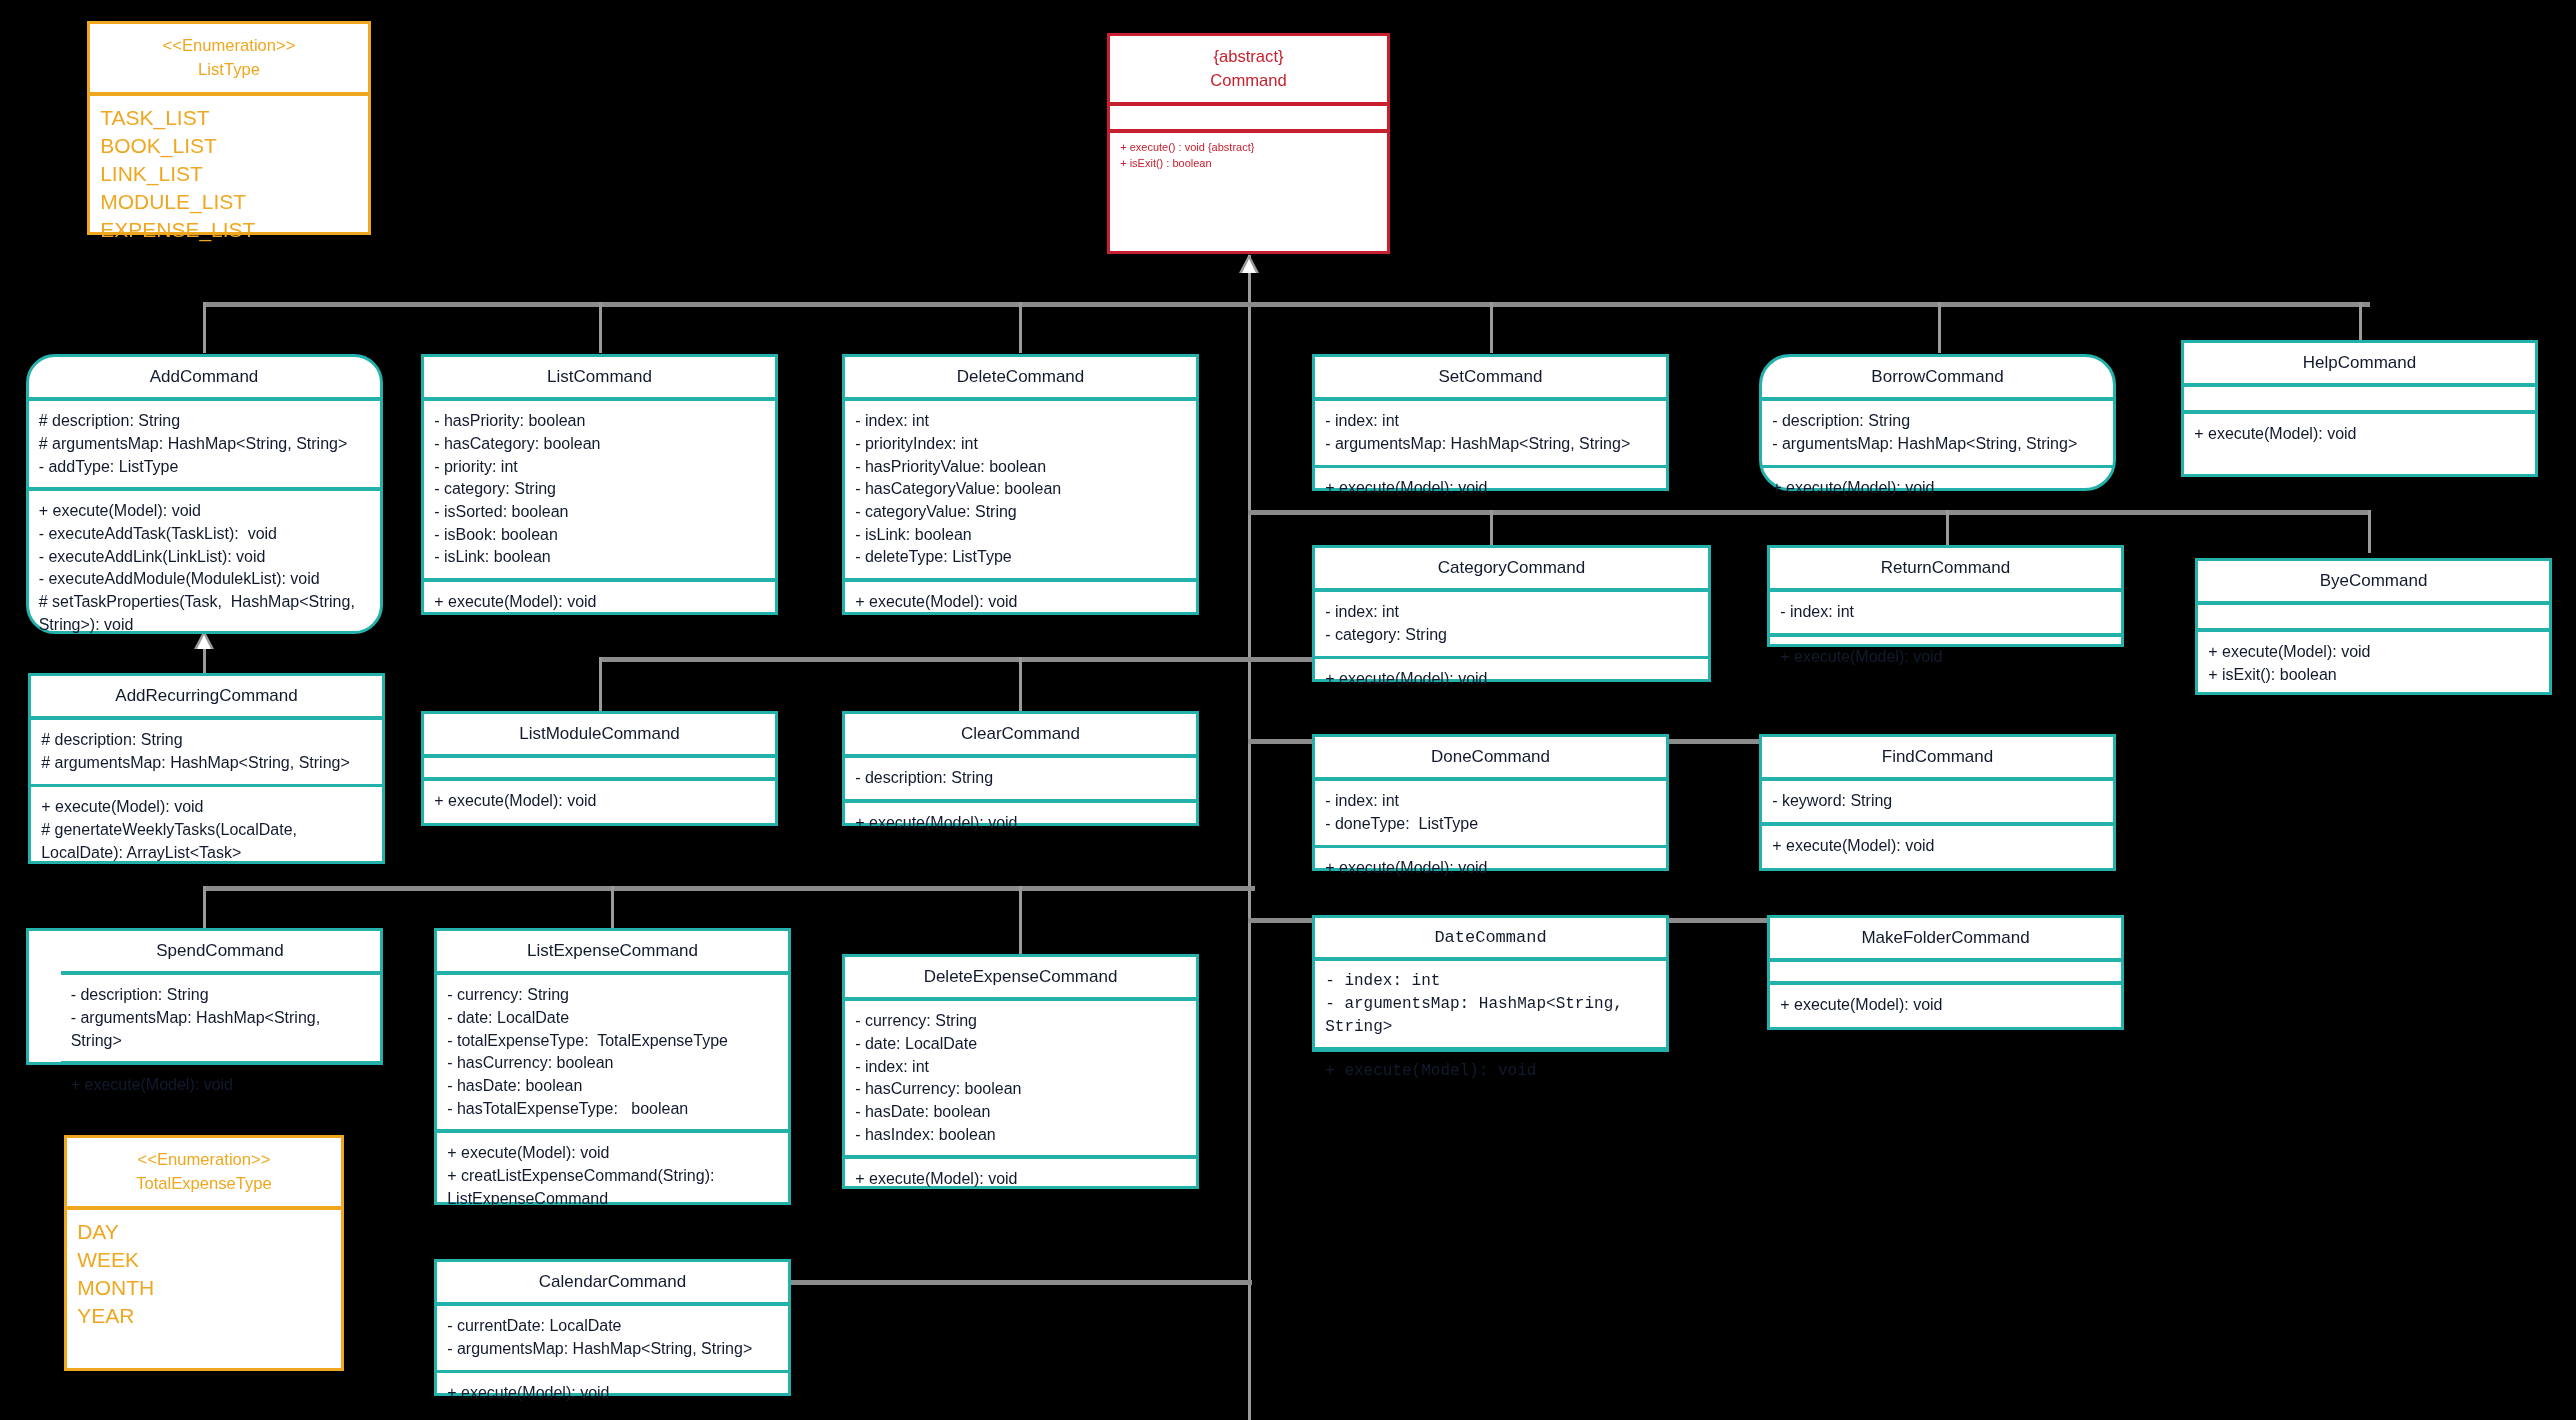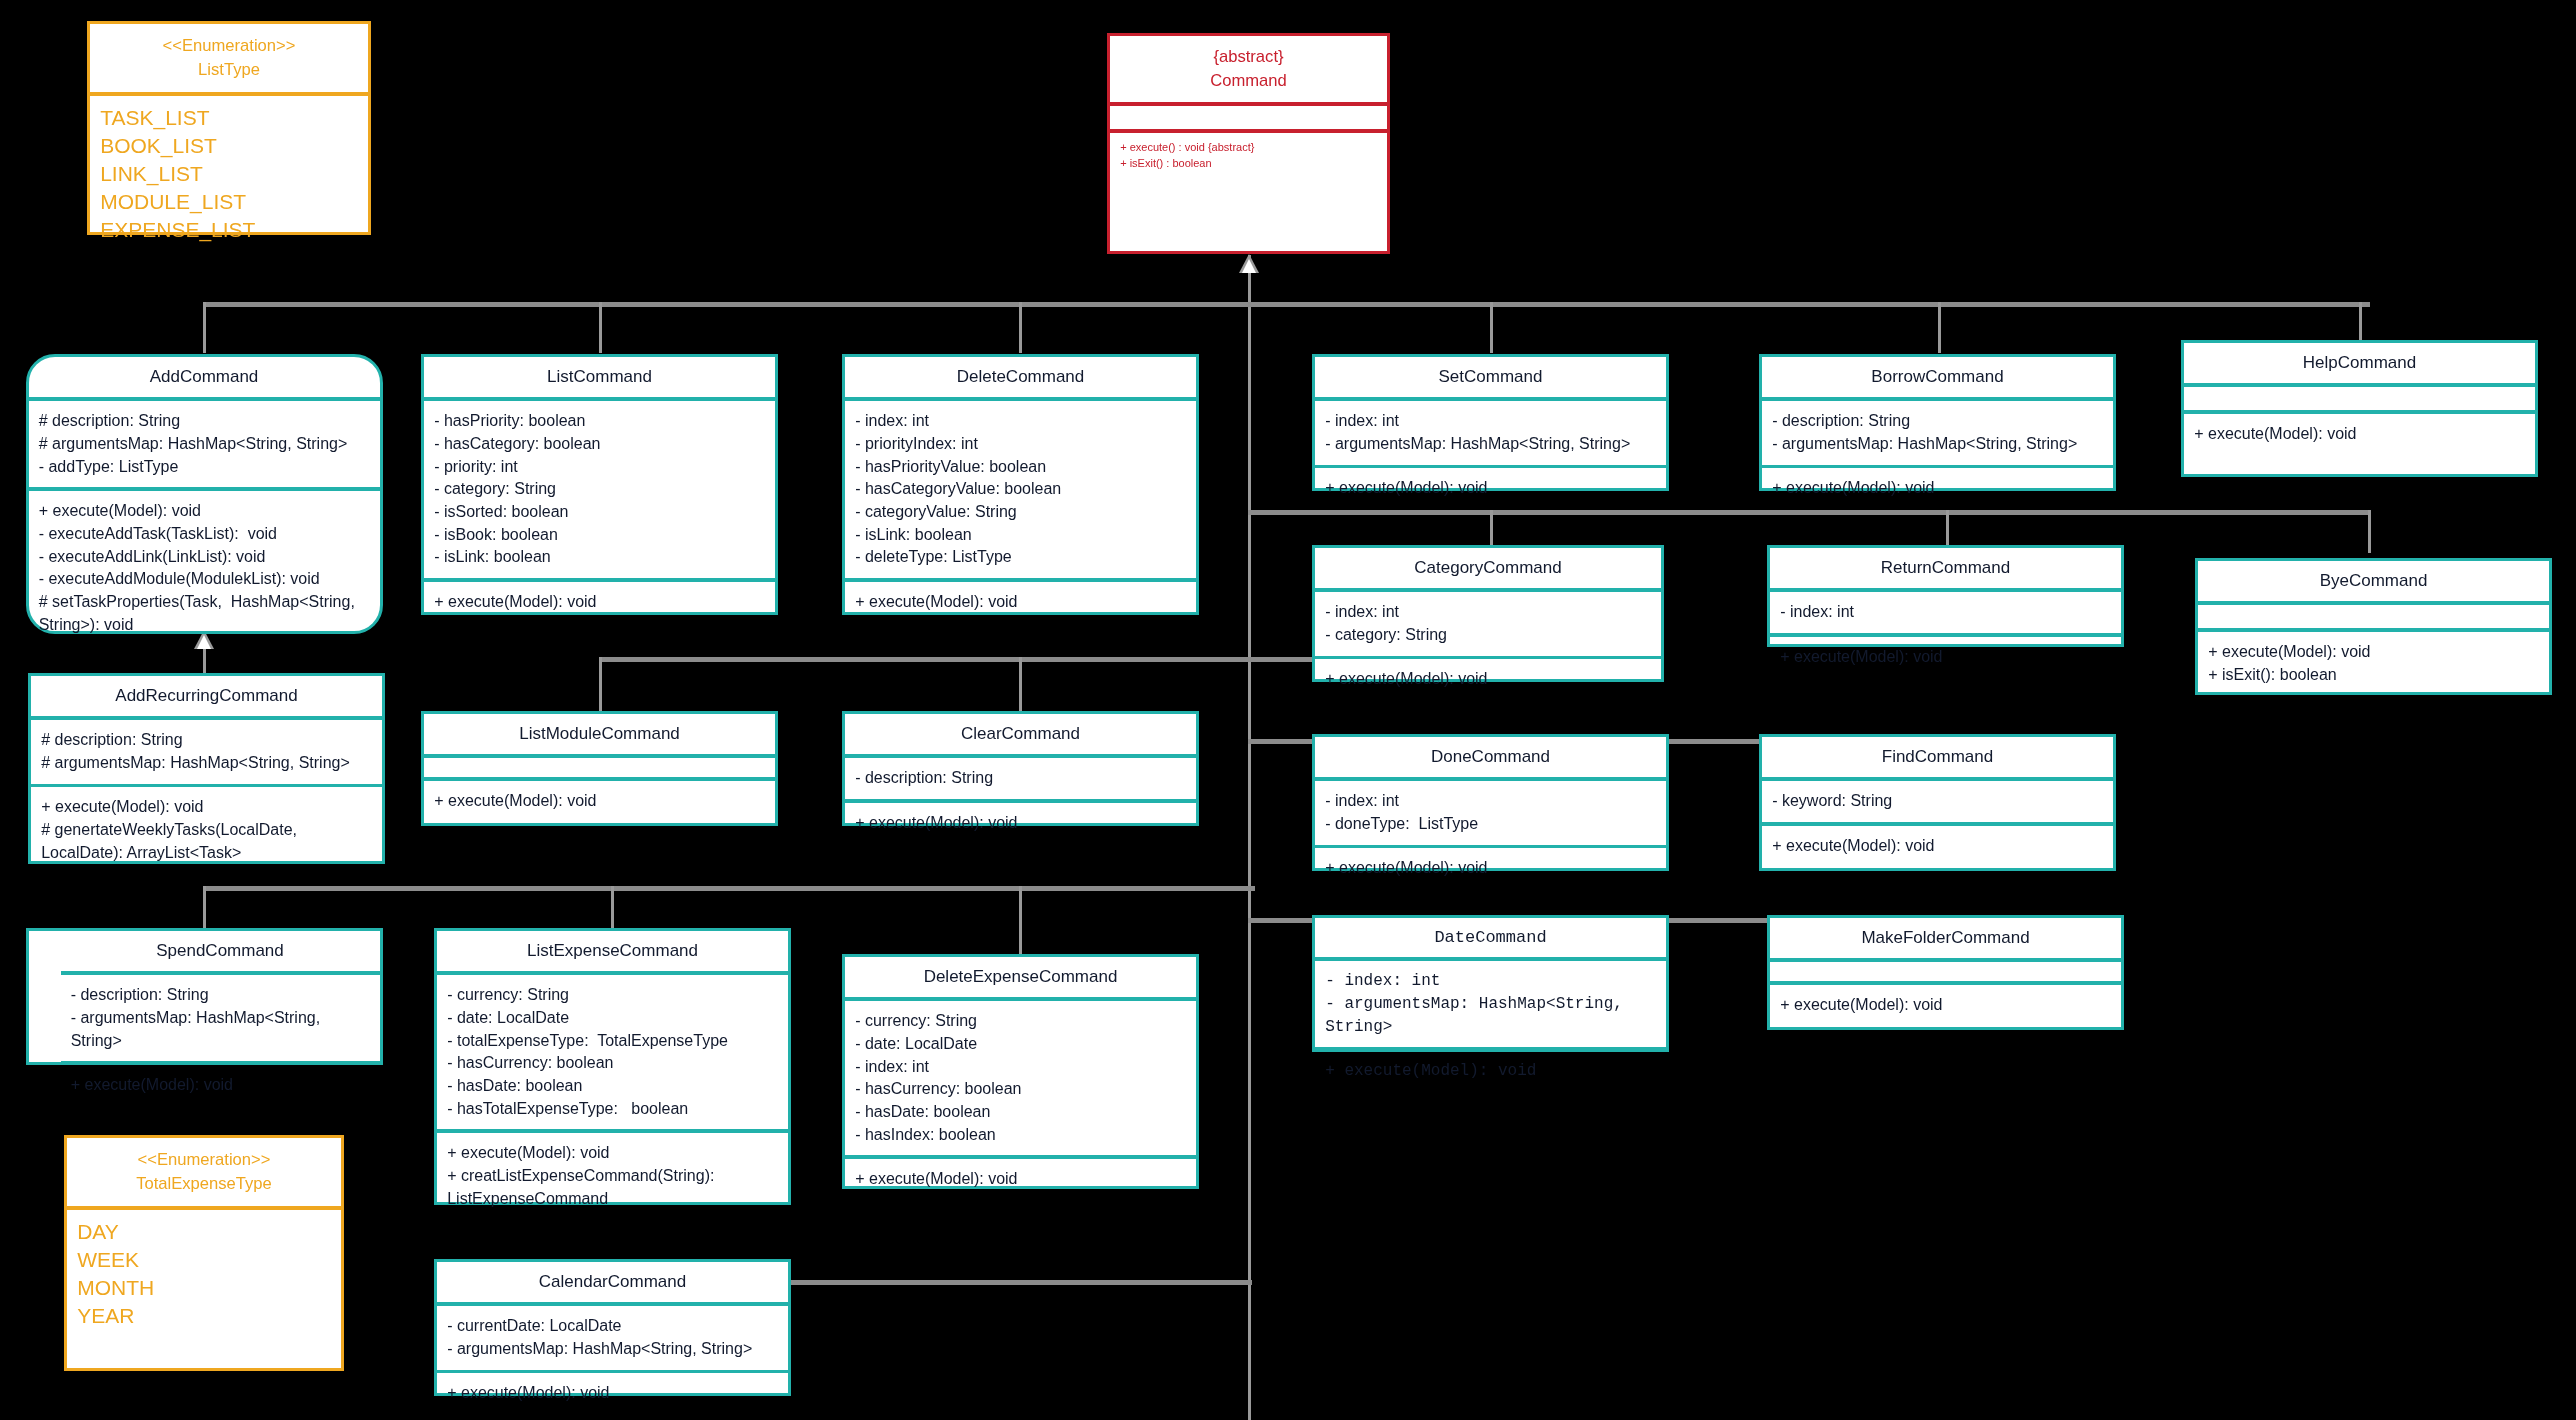--- a/index.html
+++ b/index.html
@@ -186,21 +186,21 @@
     <div class="cmp attrs">
       <div class="line">- index: int</div>
       <div class="line">- argumentsMap: HashMap&lt;String, String&gt;</div>
     </div>
     <div class="sep"></div>
     <div class="cmp ops">
       <div class="line">+ execute(Model): void</div>
     </div>
   </div>
 
-  <div class="uml teal" style="left:1759px;top:354px;width:357px;height:137px;">
+  <div class="uml teal" style="left:1759px;top:354px;width:357px;height:137px;border-radius:31px;">
     <div class="cmp name">
       <div class="line">BorrowCommand</div>
     </div>
     <div class="sep"></div>
     <div class="cmp attrs">
       <div class="line">- description: String</div>
       <div class="line">- argumentsMap: HashMap&lt;String, String&gt;</div>
     </div>
     <div class="sep"></div>
     <div class="cmp ops">
@@ -213,21 +213,21 @@
       <div class="line">HelpCommand</div>
     </div>
     <div class="sep"></div>
     <div class="cmp attrs" style="min-height:23px;"></div>
     <div class="sep"></div>
     <div class="cmp ops">
       <div class="line">+ execute(Model): void</div>
     </div>
   </div>
 
-  <div class="uml teal" style="left:1312px;top:545px;width:352px;height:137px;">
+  <div class="uml teal" style="left:1312px;top:545px;width:399px;height:137px;">
     <div class="cmp name">
       <div class="line">CategoryCommand</div>
     </div>
     <div class="sep"></div>
     <div class="cmp attrs">
       <div class="line">- index: int</div>
       <div class="line">- category: String</div>
     </div>
     <div class="sep"></div>
     <div class="cmp ops">

